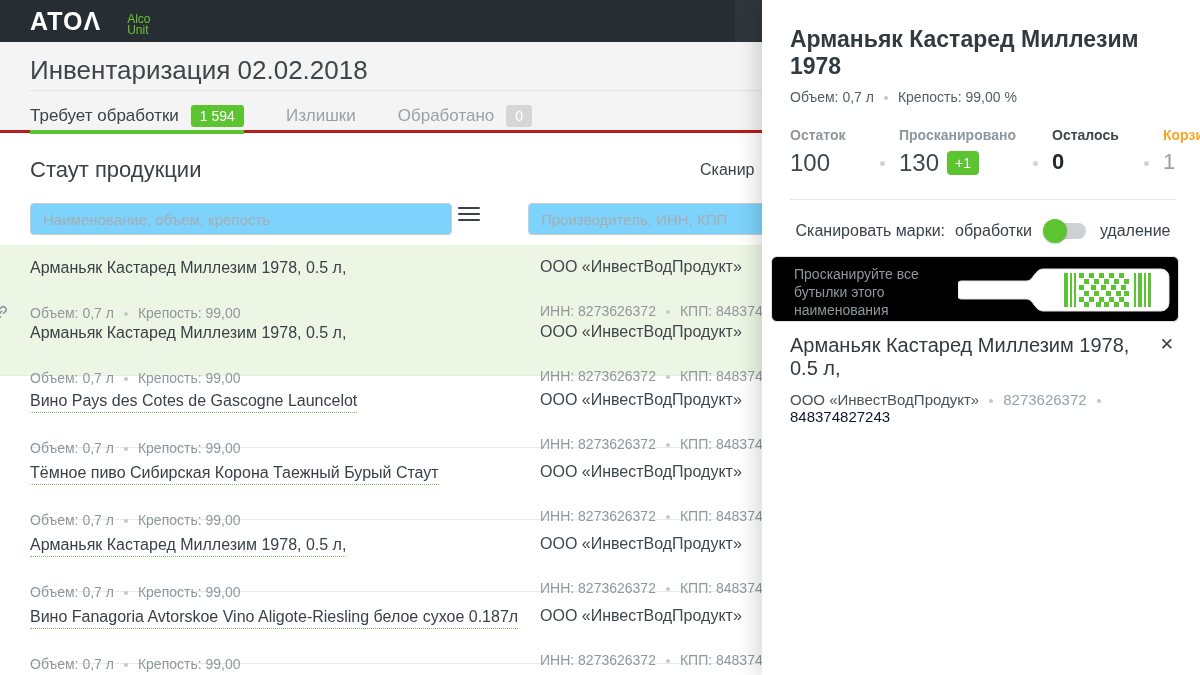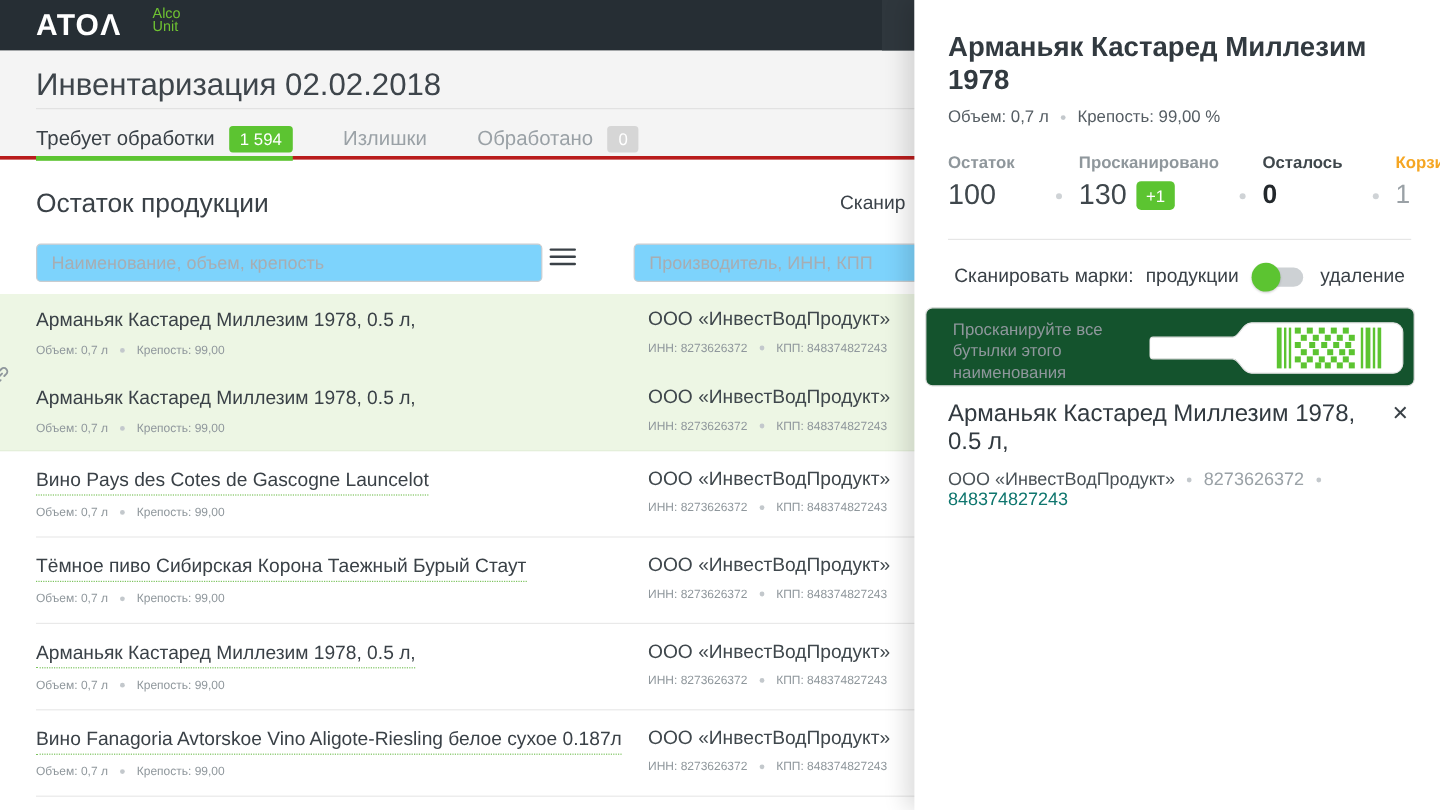--- a/index.html
+++ b/index.html
@@ -3,21 +3,21 @@
 <meta charset="utf-8">
 <style>
   * { margin:0; padding:0; box-sizing:border-box; }
   html,body { width:1200px; height:675px; }
   body { font-family:"Liberation Sans", sans-serif; background:#fff; overflow:hidden; }
   .app { position:relative; width:1200px; height:675px; overflow:hidden; background:#fff; }
 
   
   .topbar { position:absolute; left:0; top:0; width:762px; height:42px; background:#262e34; z-index:1; }
   .topbar .menu-slab { position:absolute; right:0; top:0; width:27px; height:42px; background:#2f373d; }
-  .logo { position:absolute; left:30px; top:6px; display:flex; align-items:flex-start; gap:10px; }
+  .logo { position:absolute; left:30px; top:6px; display:flex; align-items:flex-end; gap:10px; }
   .logo-main { color:#fff; font-size:25px; font-weight:800; letter-spacing:1px; line-height:30px; }
   .logo-sub { color:#6fc232; font-size:12px; font-weight:400; line-height:11px;margin-left:16px; }
 
   
   .main { position:absolute; left:0; top:42px; width:1200px; height:633px; background:#fff; }
   .gray-head { background:#f4f4f4; border-bottom:3px solid #b91c1c; height:91px; position:relative; }
   .page-title { font-size:26px; font-weight:400; color:#3e454b; padding:13px 0 0 30px; }
   .title-divider { position:absolute; left:30px; right:0; top:48px; height:1px; background:#e2e2e2; }
   .tabs { position:absolute; left:30px; top:56px; display:flex; align-items:center; height:35px; }
   .tab { display:flex; align-items:center; position:relative; height:35px; cursor:pointer; margin-right:42px; }
@@ -41,21 +41,21 @@
   .filter-icon { position:absolute; left:458px; top:14px; width:22px; height:22px; cursor:pointer; }
   .filter-icon i { display:block; height:2px; background:#3a4147; border-radius:1px; margin-bottom:4px; }
 
   .rows { margin-left:30px; }
   .row { position:relative; height:72px; border-bottom:1px solid #e9e9e9; padding-top:15px; cursor:pointer; }
   .row-group { position:relative; background:#edf6e4; margin-left:-30px; padding-left:30px; border-bottom:1px solid #e4efda; }
   .row-group .row { height:65px; border-bottom:none; padding-top:13px; }
   .link-badge { position:absolute; left:-10px; top:58px; width:20px; height:20px; z-index:2; }
   .row-name { font-size:16px; color:#3a4147; display:inline-block; line-height:20px; }
   .row-name.linked { border-bottom:1px dotted #7cc35e; padding-bottom:1px; }
-  .row-meta { margin-top:9px; font-size:10px; color:#8f979c; }
+  .row-meta { margin-top:27px; font-size:14px; color:#8f979c; }
   .dot { display:inline-block; width:4px; height:4px; border-radius:50%; background:#c3c8cc; margin:0 10px; vertical-align:middle; }
   .row-mfr { position:absolute; left:510px; top:15px; width:400px; }
   .row-group .row-mfr { top:13px; }
   .mfr-name { font-size:16px; color:#3f474c; }
 
   
   .panel { position:absolute; right:0; top:0; width:438px; height:675px; background:#fff; z-index:5;
            box-shadow:-7px 0 18px rgba(0,0,0,.14); }
   .panel-inner { position:relative; height:100%; padding:0 24px 0 28px; }
   .panel-title { font-size:23px; font-weight:700; color:#323a40; padding-top:26px; }
@@ -76,31 +76,31 @@
   .stats .stat:nth-child(5){ min-width:78px; }
 
   .panel-divider { height:1px; background:#e6e6e6; margin-top:22px; }
 
   .toggle-row { margin-top:22px; display:flex; align-items:center; justify-content:center; font-size:16px; color:#3a4147; }
   .toggle-row .lbl { margin-right:10px; }
   .switch { position:relative; width:40px; height:16px; background:#cdd1d4; border-radius:8px; margin:0 14px; cursor:pointer; flex:none; }
   .switch .knob { position:absolute; left:-3px; top:-4px; width:24px; height:24px; border-radius:50%; background:#5cc431; box-shadow:0 1px 2px rgba(0,0,0,.2); }
 
   .scan-box { position:relative; margin-top:16px; margin-left:-19px; margin-right:-3px; height:66px;
-              background:#14532d; border:1px solid #e0e0e0; border-radius:6px; }
+              background:#000000; border:1px solid #e0e0e0; border-radius:6px; }
   .scan-text { position:absolute; left:22px; top:8px; font-size:14px; line-height:18px; color:#8f979c; width:160px; }
   .bottle { position:absolute; left:186px; top:4px; }
 
   .card-label { margin-top:20px; font-size:14px; color:#8f979c; }
   .card-row { position:relative; margin-top:12px; padding-right:30px; }
   .card-name { font-size:20px; color:#323a40; }
   .card-close { position:absolute; right:2px; top:2px; font-size:17px; color:#3a4147; cursor:pointer; line-height:1; }
   .card-meta { margin-top:11px; font-size:15px; color:#4a5257; }
   .card-meta .muted { color:#9aa1a6; }
-  .card-meta .red { color:#0f766e; }
+  .card-meta .red { color:#0f172a; }
 
   .panel-footer { position:absolute; left:28px; right:24px; bottom:0; height:63px; border-top:1px solid #e6e6e6; }
   .postpone { position:absolute; left:0; top:24px; font-size:15px; color:#8f979c; cursor:pointer;
               border-bottom:1px dotted #86c65c; padding-bottom:2px; }
   .done-btn { position:absolute; right:0; top:14px; background:#5cc431; border:none; border-radius:4px;
               color:#fff; font-family:"Liberation Sans",sans-serif; font-size:16px; padding:9px 18px; cursor:pointer; }
 </style>
 </head>
 <body>
 
@@ -130,21 +130,21 @@
           <span class="tab-label">Излишки</span>
         </div>
         <div class="tab">
           <span class="tab-label">Обработано</span>
           <span class="badge gray">0</span>
         </div>
       </div>
     </div>
 
     <div class="list-head">
-      <div class="list-heading">Остаток продукции</div>
+      <div class="list-heading">Стаут продукции</div>
       <div class="scan-hint">Сканир</div>
     </div>
 
     <div class="filters">
       <input class="search-input input-name" placeholder="Наименование, объем, крепость" style="">
       <div class="filter-icon">
           <i></i>
           <i></i>
           <i></i>
         </div>
@@ -269,21 +269,21 @@
         <div class="stat orange">
           <div class="stat-label">Корзина</div>
           <div class="stat-value">1</div>
         </div>
       </div>
 
       <div class="panel-divider"></div>
 
       <div class="toggle-row">
         <span class="lbl">Сканировать марки:</span>
-        <span>продукции</span>
+        <span>обработки</span>
         <span class="switch">
             <span class="knob"></span>
           </span>
         <span>удаление</span>
       </div>
 
       <div class="scan-box">
         <div class="scan-text">Просканируйте все бутылки этого наименования</div>
         <div class="bottle">
           <svg width="214" height="58" viewBox="0 0 214 58">

